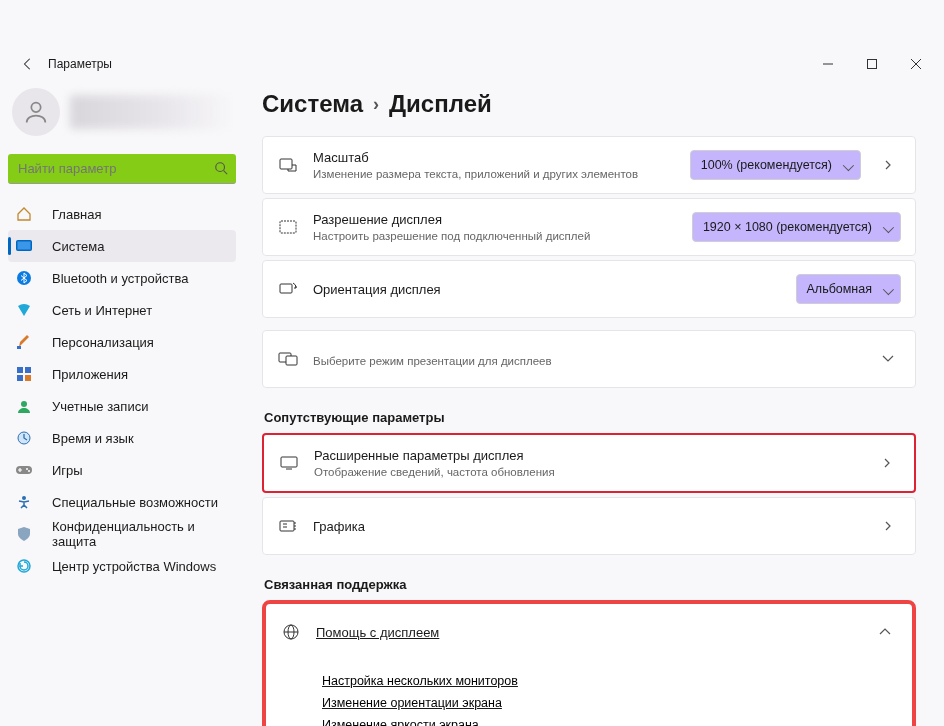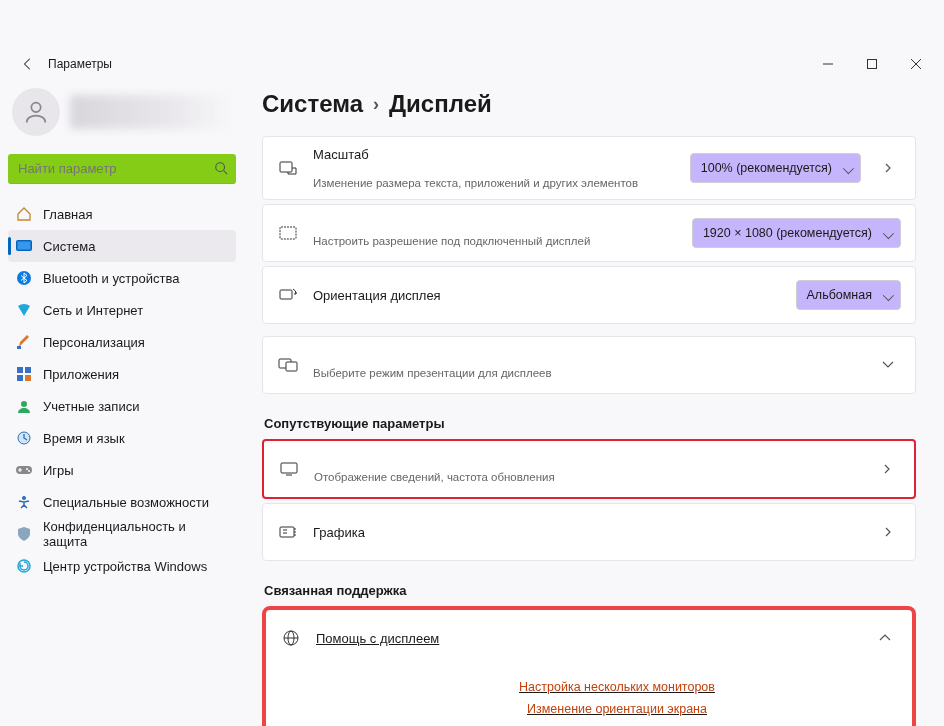--- a/index.html
+++ b/index.html
@@ -11,42 +11,42 @@
   .win-btn { width: 44px; height: 30px; display:flex; align-items:center; justify-content:center; cursor:pointer; }
   .layout { display:flex; height: calc(726px - 40px); }
   .sidebar { width: 244px; padding: 0 8px; flex-shrink:0; }
   .profile { display:flex; align-items:center; gap:10px; padding: 4px 4px 18px 4px; }
   .avatar { width: 48px; height:48px; border-radius:50%; background:#e8e6eb; display:flex; align-items:center; justify-content:center; }
   .profile-text { flex:1; height:34px; filter: blur(4px); background: linear-gradient(90deg,#d8d6db 0%, #e8e6eb 60%, transparent 100%); border-radius:4px; }
   .search { position:relative; margin-bottom: 14px; }
   .search input { width:100%; height:30px; border:none; border-bottom:1px solid #999; background:#84cc16; padding:0 30px 0 10px; font-size:13px; outline:none; border-radius:3px; }
   .search .sicon { position:absolute; right:8px; top:7px; color:#555; }
   .nav { display:flex; flex-direction:column; }
-  .nav-item { display:flex; align-items:center; gap:11px; height:32px; padding:0 8px; border-radius:4px; cursor:pointer; position:relative; font-size:13px; }
+  .nav-item { display:flex; align-items:center; gap:20px; height:32px; padding:0 8px; border-radius:4px; cursor:pointer; position:relative; font-size:13px; }
   .nav-item.selected { background:#ece9ee; }
   .nav-item.selected::before { content:""; position:absolute; left:0; top:7px; bottom:7px; width:3px; background:#0067c0; border-radius:2px; }
   .nav-icon { width:16px; height:16px; display:flex; align-items:center; justify-content:center; flex-shrink:0; }
   .main { flex:1; padding: 0 28px 20px 18px; overflow-y:auto; }
   .breadcrumb { display:flex; align-items:center; gap:10px; font-size:24px; font-weight:600; margin: 6px 0 18px 0; }
   .bc-parent { font-weight:600; color:#1a1a1a; }
   .bc-sep { font-size:18px; color:#555; }
   .card { background:#fff; border:1px solid #e6e4e9; border-radius:4px; margin-bottom:4px; }
   .row { display:flex; align-items:center; min-height:56px; padding:10px 14px; gap:14px; }
   .row-icon { width:22px; display:flex; justify-content:center; color:#333; flex-shrink:0; }
   .row-text { flex:1; }
   .row-title { font-size:13px; }
-  .row-sub { font-size:11.5px; color:#666; margin-top:15px; }
+  .row-sub { font-size:11.5px; color:#666; margin-top:3px; }
   .dropdown { border:1px solid #d0ced3; background:#c4b5fd; border-radius:4px; height:30px; padding:0 28px 0 10px; display:flex; align-items:center; font-size:12.5px; position:relative; cursor:pointer; min-width:100px; }
   .dropdown::after { content:""; position:absolute; right:9px; top:12px; width:7px; height:7px; border-right:1px solid #555; border-bottom:1px solid #555; transform:rotate(45deg) translateY(-2px); }
   .chev { width:26px; display:flex; justify-content:center; color:#555; cursor:pointer; }
   .section-h { font-size:13px; font-weight:600; margin:22px 0 8px 2px; }
   .highlight { border:2px solid #d23; }
   .help-card { background:#fff; border:4px solid #ef4444; border-radius:8px;text-decoration:underline; }
   .help-links { padding: 6px 0 16px 56px; }
-  .help-links a { display:block; color:#c2410c; text-decoration:none; font-size:12.5px; margin:8px 0; cursor:pointer;text-align:center; }
+  .help-links a { display:block; color:#000000; text-decoration:none; font-size:12.5px; margin:8px 0; cursor:pointer; }
 </style>
 </head>
 <body>
 
 <div class="titlebar">
   <div class="back-btn">
     <svg width="14" height="14" viewBox="0 0 16 16">
         <path d="M10 2 L4 8 L10 14" stroke="#333" stroke-width="1.2" fill="none"></path>
       </svg>
   </div>
@@ -236,20 +236,21 @@
     </div>
 
     <div class="card">
       <div class="row">
         <div class="row-icon">
             <svg width="18" height="14" viewBox="0 0 18 14">
               <rect x="1" y="1" width="16" height="12" rx="1" stroke="#333" fill="none" stroke-dasharray="2 1"></rect>
             </svg>
           </div>
         <div class="row-text">
+          <div class="row-title">Разрешение дисплея</div>
           <div class="row-sub">Настроить разрешение под подключенный дисплей</div>
         </div>
         <div class="dropdown">
             <span>1920 × 1080 (рекомендуется)</span>
           </div>
       </div>
     </div>
 
     <div class="card">
       <div class="row">
@@ -292,20 +293,21 @@
 
     <div class="card highlight">
       <div class="row">
         <div class="row-icon">
             <svg width="18" height="14" viewBox="0 0 18 14">
               <rect x="1" y="1" width="16" height="10" rx="1" stroke="#333" fill="none"></rect>
               <line x1="6" y1="13" x2="12" y2="13" stroke="#333"></line>
             </svg>
           </div>
         <div class="row-text">
+          <div class="row-title">Расширенные параметры дисплея</div>
           <div class="row-sub">Отображение сведений, частота обновления</div>
         </div>
         <div class="chev">
             <svg width="10" height="10" viewBox="0 0 10 10">
               <path d="M3 1 L7 5 L3 9" stroke="#555" fill="none" stroke-width="1.2"></path>
             </svg>
           </div>
       </div>
     </div>
 

